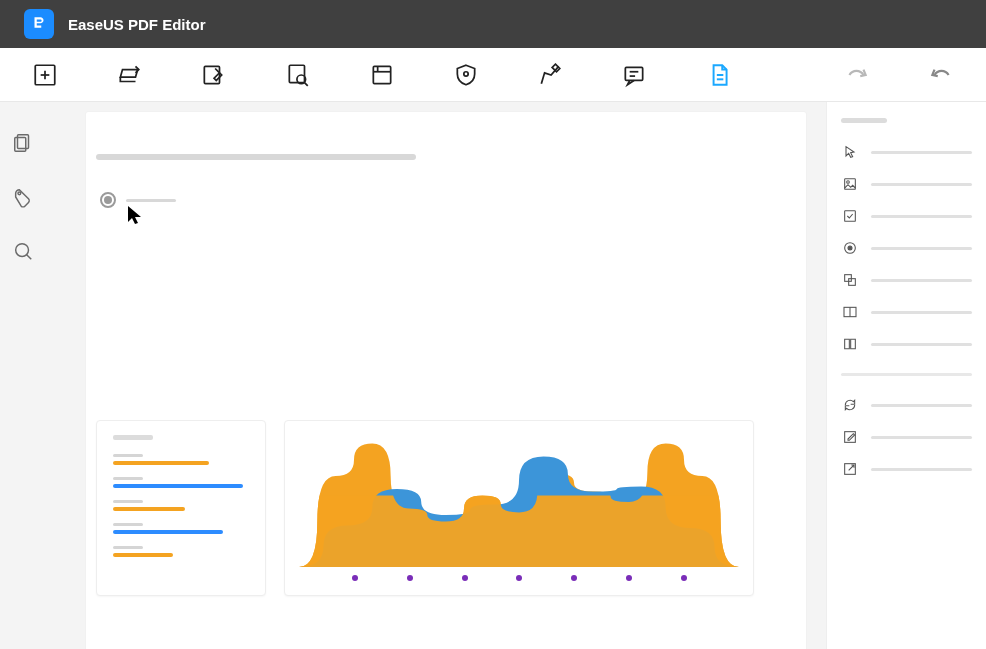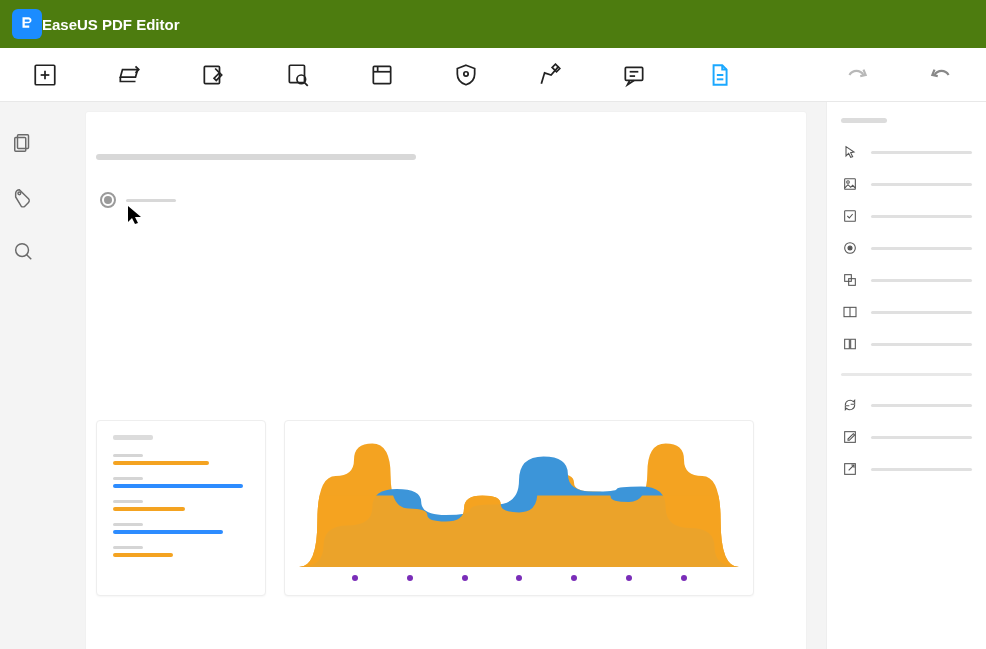--- a/index.html
+++ b/index.html
@@ -5,25 +5,26 @@
   * { box-sizing: border-box; margin: 0; padding: 0; }
   body {
     font-family: -apple-system, BlinkMacSystemFont, "Segoe UI", Arial, sans-serif;
     background: #f4f4f4;
     width: 986px;
     height: 649px;
     overflow: hidden;
     position: relative;
   }
   .titlebar {
-    background: #4d7c0f;
+    background: #404040;
     height: 48px;
     display: flex;
     align-items: center;
-    padding: 0 12px;
+    padding: 0 24px;
+    gap: 14px;
   }
   .logo {
     width: 30px; height: 30px;
     background: #1b8cff;
     border-radius: 6px;
     display: flex;
     align-items: center;
     justify-content: center;
   }
   .app-title {

